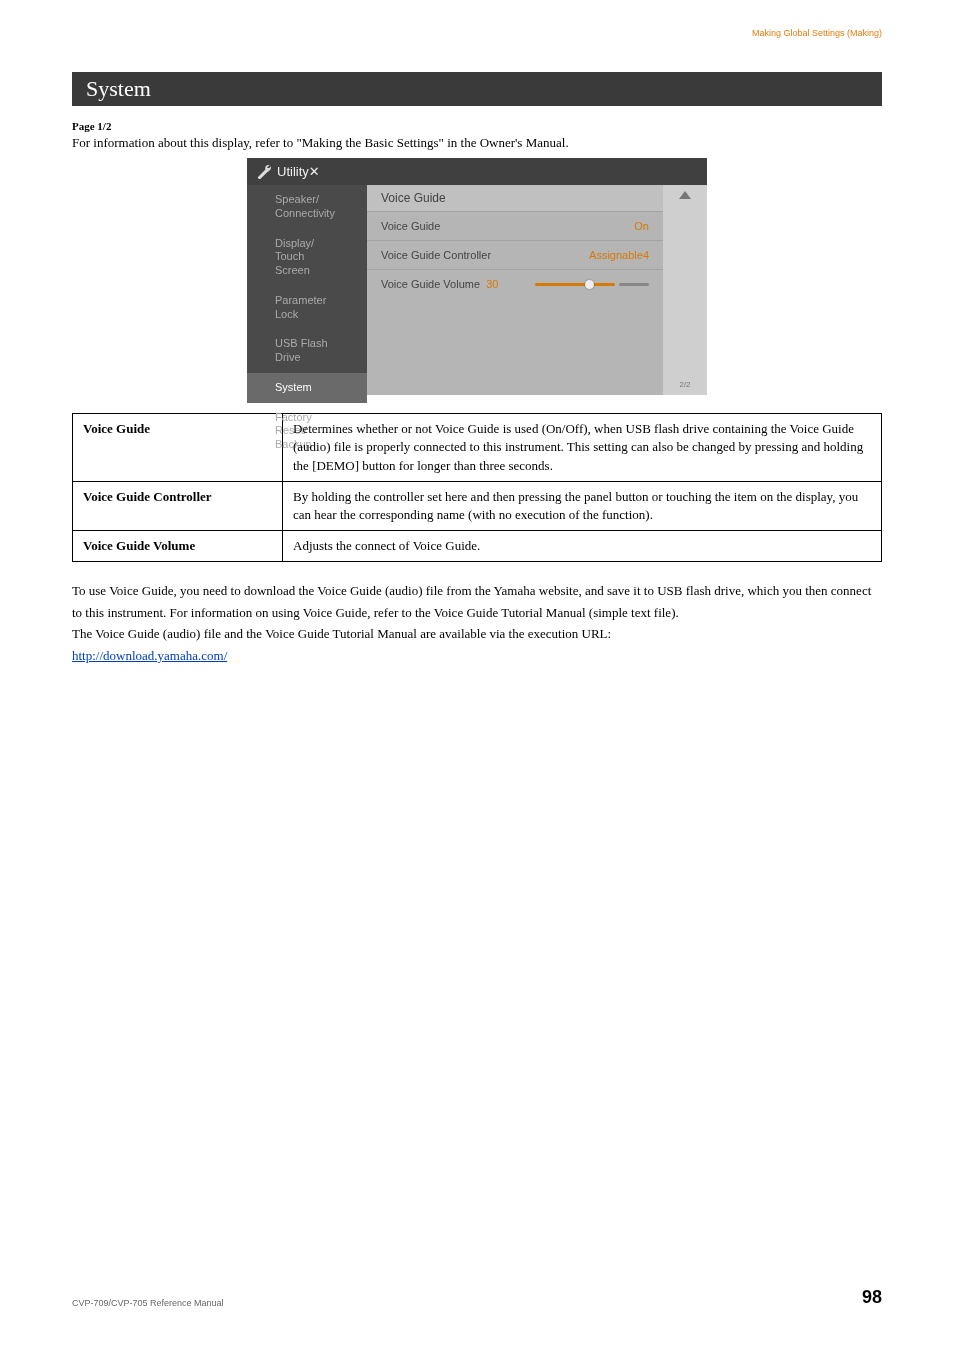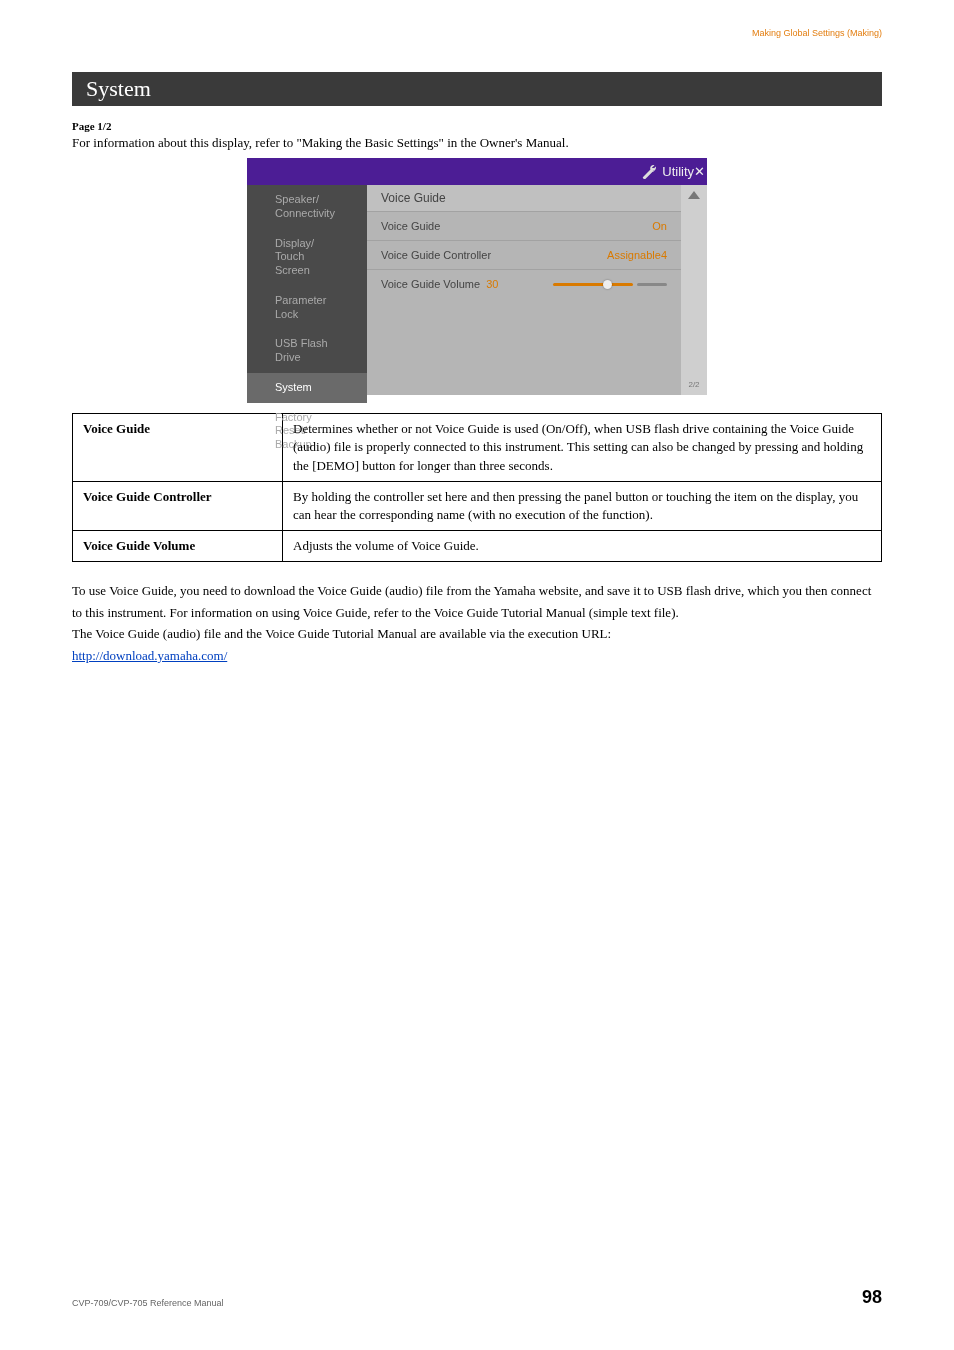--- a/index.html
+++ b/index.html
@@ -47,26 +47,26 @@
     justify-content: center;
     margin-top: 6px;
   }
   
   .ss {
     width: 460px;
     font-family: Arial, sans-serif;
     font-size: 11px;
   }
   .ss-header {
-    background: #4c1d95;
+    background: #404040;
     color: #eee;
     display: flex;
     align-items: center;
-    justify-content: flex-end;
-    padding: 6px 2px;
+    justify-content: flex-start;
+    padding: 6px 10px;
     font-size: 13px;
   }
   .ss-header-left { display:flex; align-items:center; gap:6px;}
   .ss-body {
     display: flex;
     height: 210px;
   }
   .ss-side {
     width: 120px;
     background: #4a4a4a;
@@ -82,21 +82,21 @@
   .ss-side-item.active {
     background: #6a6a6a;
     color: #fff;
   }
   .ss-main {
     flex: 1;
     background: #b5b5b5;
     position: relative;
   }
   .ss-scroll {
-    width: 26px;
+    width: 44px;
     background: #cfcfcf;
     display:flex;
     flex-direction:column;
     align-items:center;
     justify-content:space-between;
     padding:6px 0;
   }
   .ss-section-label {
     background:#c0c0c0;
     color:#444;
@@ -241,21 +241,21 @@
         <tr>
       <td class="label">Voice Guide</td>
       <td>Determines whether or not Voice Guide is used (On/Off), when USB flash drive containing the Voice Guide (audio) file is properly connected to this instrument. This setting can also be changed by pressing and holding the [DEMO] button for longer than three seconds.</td>
     </tr>
     <tr>
       <td class="label">Voice Guide Controller</td>
       <td>By holding the controller set here and then pressing the panel button or touching the item on the display, you can hear the corresponding name (with no execution of the function).</td>
     </tr>
     <tr>
       <td class="label">Voice Guide Volume</td>
-      <td>Adjusts the volume of Voice Guide.</td>
+      <td>Adjusts the connect of Voice Guide.</td>
     </tr>
   </tbody>
     </table>
 
   <div class="body-para">To use Voice Guide, you need to download the Voice Guide (audio) file from the Yamaha website, and save it to USB flash drive, which you then connect to this instrument. For information on using Voice Guide, refer to the Voice Guide Tutorial Manual (simple text file).</div>
   <div class="body-para" style="margin-top:0;">
     <span>The Voice Guide (audio) file and the Voice Guide Tutorial Manual are available via the execution URL:</span><br>
     <a href="#">http://download.yamaha.com/</a>
   </div>
 </div>

